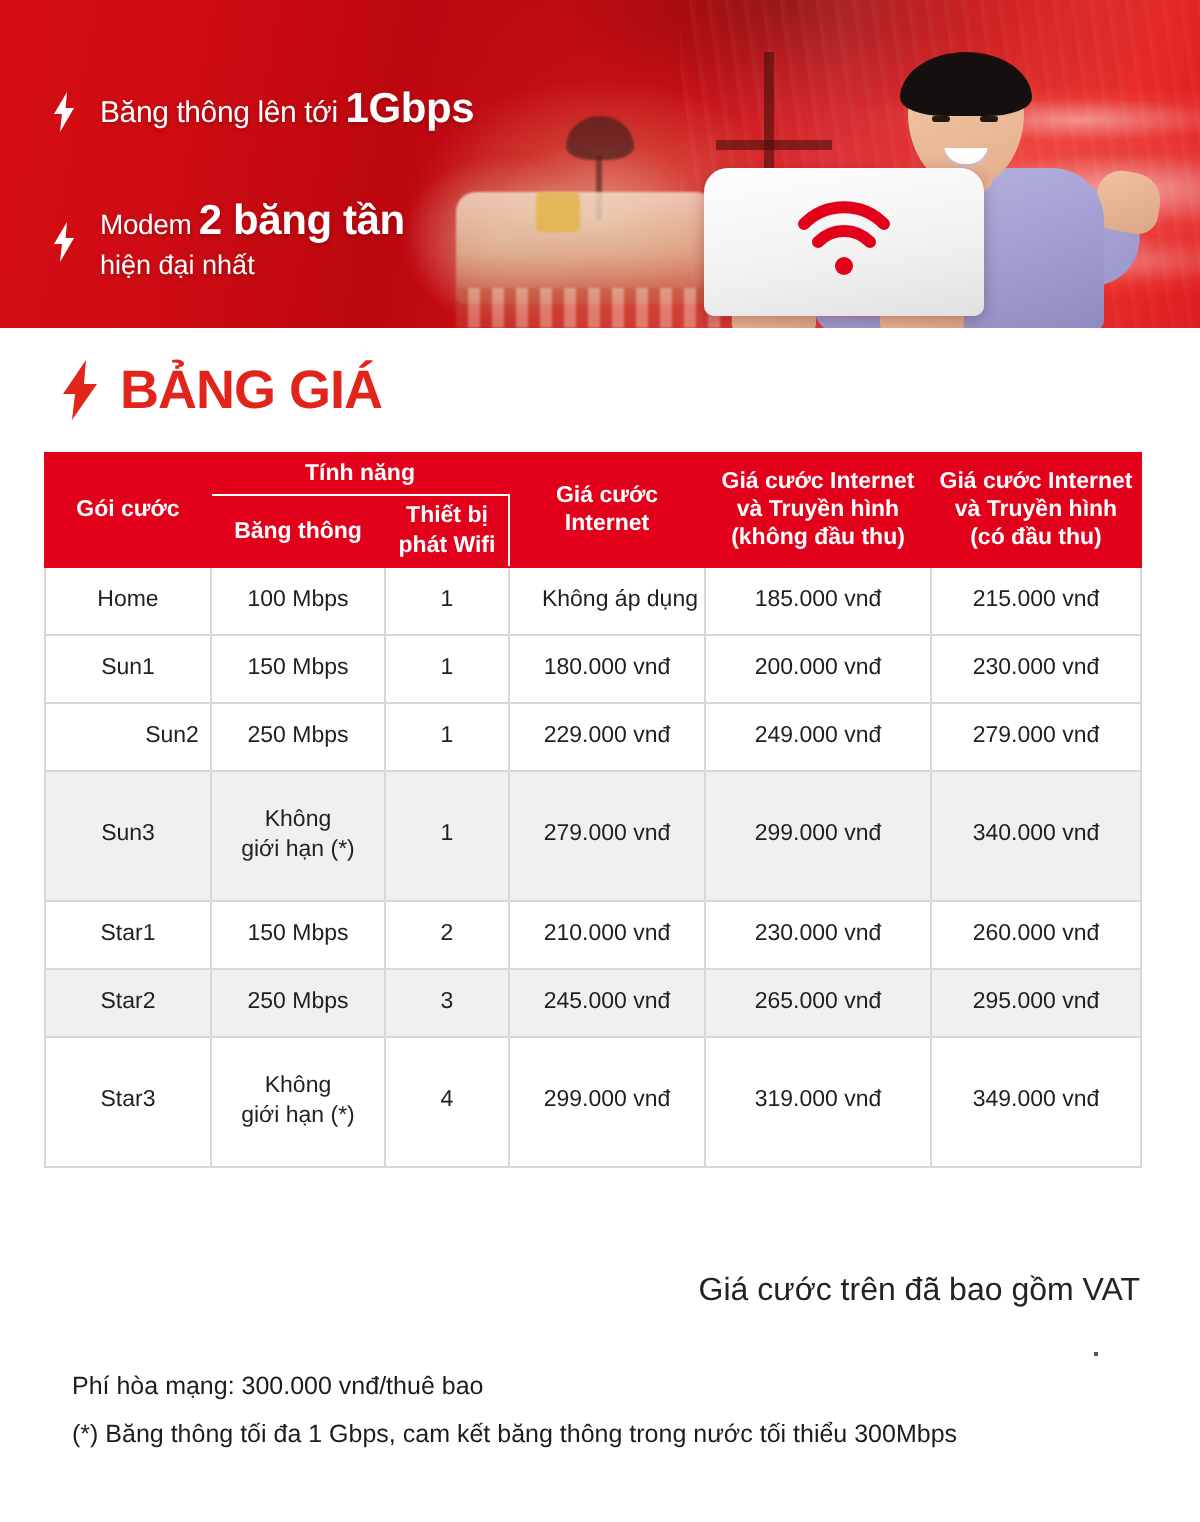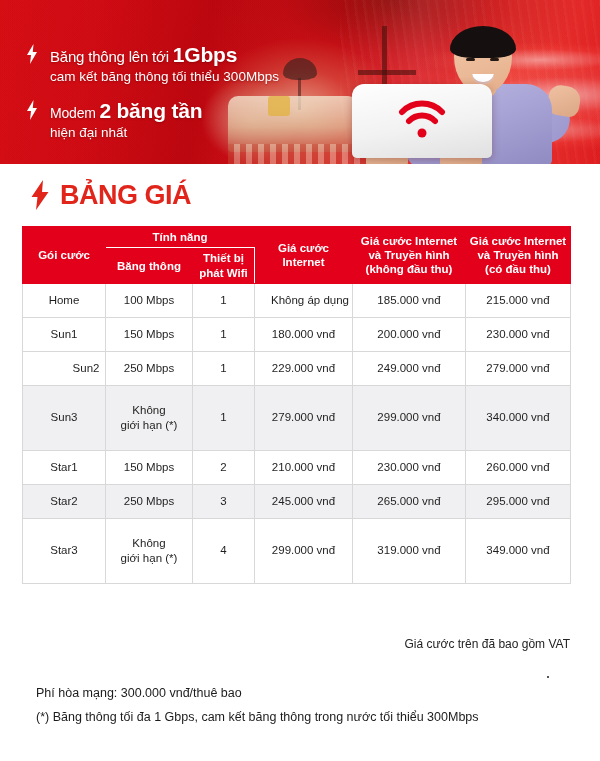--- a/index.html
+++ b/index.html
@@ -164,21 +164,21 @@
     border-radius: 10px 10px 4px 4px;
   }
   .hand-bottom-l { left:366px; }
   .hand-bottom-r { left:440px; }
 
   
   .banner-text {
     position:absolute; left:0; top:0; width:360px; height:164px;
     z-index: 5;
   }
-  .bullet-row { position:absolute; display:flex; align-items:flex-start; }
+  .bullet-row { position:absolute; display:flex; align-items:center; }
   .bullet-row.b1 { left:26px; top:42px; }
   .bullet-row.b2 { left:26px; top:98px; }
   .bolt-small {
     width: 12px; height: 20px; flex: 0 0 12px; margin-top: 2px; margin-right: 12px;
   }
   .bullet-lines { color:#fff; line-height: 1.22; }
   .bl-1 { font-size: 15px; letter-spacing:-.2px; text-shadow: 0 1px 2px rgba(100,0,0,.45); }
   .bl-1 .big { font-size: 21px; font-weight: bold; }
   .bl-2 { font-size: 14px; letter-spacing:-.2px; text-shadow: 0 1px 2px rgba(100,0,0,.45); }
   .bl-2 .big { font-size: 21px; font-weight: bold; }
@@ -234,21 +234,21 @@
   .price-table tbody tr.shaded td { background: #f0f0f2; }
   .price-table tbody tr td { background: #ffffff; }
   .price-table tbody tr.shaded td { background: #f0f0f2; }
   .price-table td.pkg { text-align: center; }
   .price-table tr.tall td { padding-top: 17px; padding-bottom: 17px; }
 
   
   .vat-note {
     position: absolute;
     right: 30px; top: 637px;
-    font-size: 12px;
+    font-size: 16px;
     color: #232323;
   }
   .dot-mark {
     position: absolute;
     left: 547px; top: 676px;
     width: 2px; height: 2px;
     background: #555;
   }
   .foot-notes {
     position: absolute;
@@ -297,21 +297,20 @@
 
   <div class="banner-text">
     <div class="bullet-row b1">
       <svg class="bolt-small" viewBox="0 0 12 20">
         <path d="M7.5 0 L1 11 L5 11 L4 20 L11 8 L6.8 8 Z" fill="#ffffff"></path>
       </svg>
       <div class="bullet-lines">
         <div class="bl-1">
           <span>Băng thông lên tới </span><span class="big">1Gbps</span>
         </div>
-        <div class="bl-sub">cam kết băng thông tối thiểu 300Mbps</div>
       </div>
     </div>
 
     <div class="bullet-row b2">
       <svg class="bolt-small" viewBox="0 0 12 20">
         <path d="M7.5 0 L1 11 L5 11 L4 20 L11 8 L6.8 8 Z" fill="#ffffff"></path>
       </svg>
       <div class="bullet-lines">
         <div class="bl-2">
           <span>Modem </span><span class="big">2 băng tần</span>

